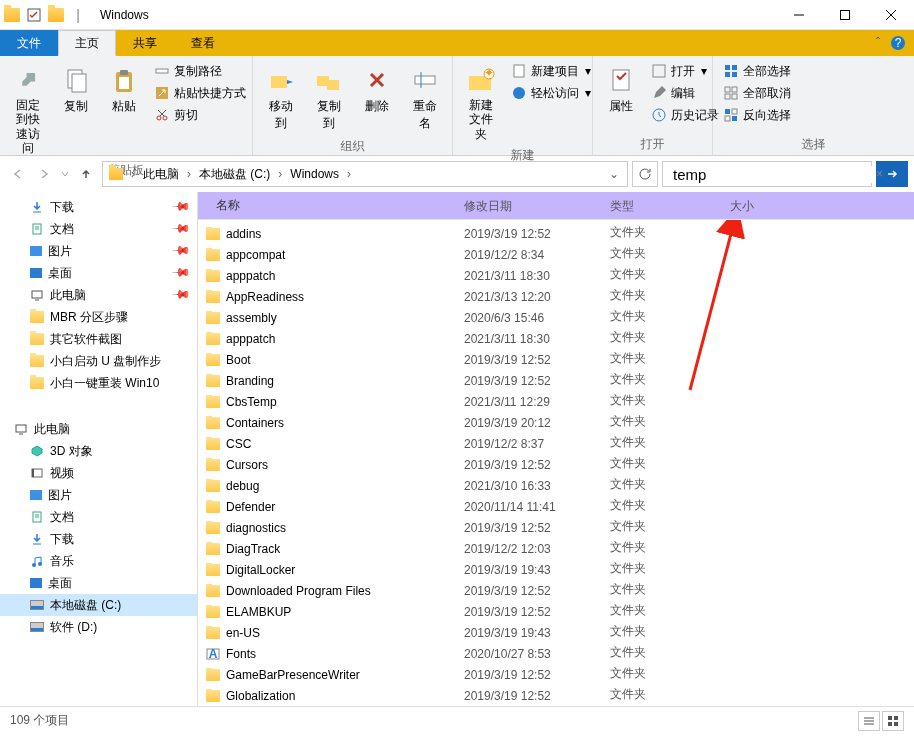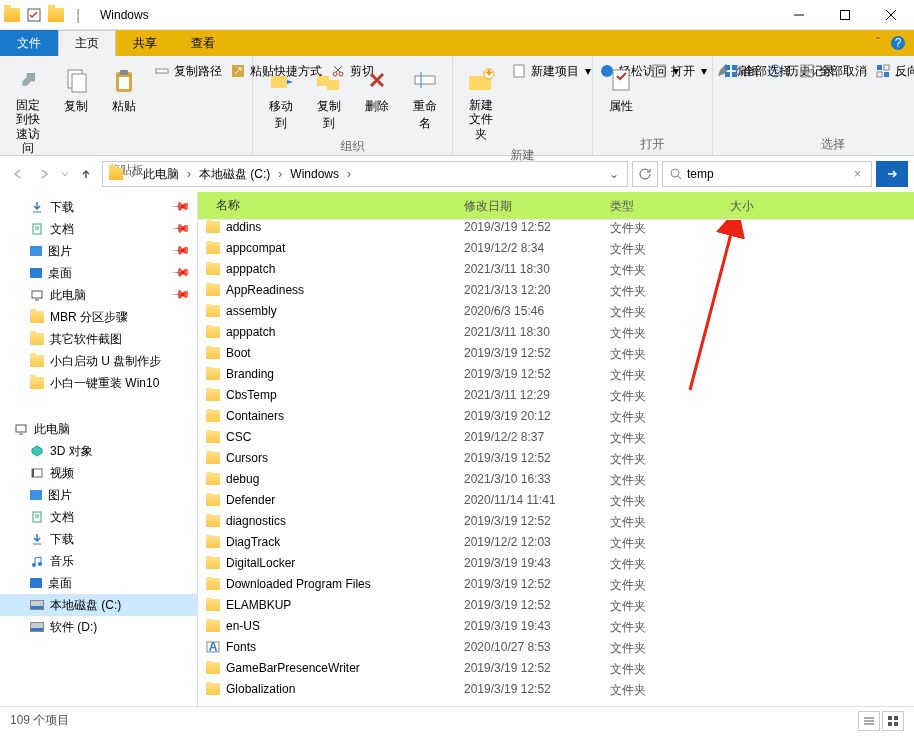--- a/index.html
+++ b/index.html
@@ -18,43 +18,43 @@
 .tab.active{border:1px solid #ccc;border-bottom:1px solid #f1f2f3;background:#f1f2f3}
 .help-area{margin-left:auto;display:flex;align-items:center;padding-right:8px;gap:10px}
 .ribbon{height:100px;background:#f1f2f3;border-top:none;border-bottom:1px solid #d0d0d0;display:flex}
 .ribbon-group{display:flex;flex-direction:column;border-right:1px solid #dcdcdc;padding:4px 6px 2px}
 .ribbon-group-body{flex:1;display:flex;align-items:flex-start;gap:4px}
 .ribbon-group-label{text-align:center;color:#666;font-size:12px;padding-top:2px}
 .rbtn-lg{display:flex;flex-direction:column;align-items:center;justify-content:flex-start;padding:4px 6px;gap:2px;text-align:center;min-width:44px}
 .rbtn-lg .icn{width:32px;height:32px;display:flex;align-items:center;justify-content:center}
 .rbtn-sm{display:flex;align-items:center;gap:4px;padding:2px 4px;height:22px;white-space:nowrap}
 .rbtn-sm .icn{width:16px;height:16px;display:flex;align-items:center;justify-content:center}
-.rbtn-col{display:flex;flex-direction:row;gap:0}
+.rbtn-col{display:flex;flex-direction:column;gap:0}
 .navbar{height:36px;display:flex;align-items:center;padding:4px 6px;gap:4px;background:#fff}
 .nav-arrows{display:flex;gap:2px}
 .nav-arrow{width:24px;height:24px;display:flex;align-items:center;justify-content:center;color:#999;border-radius:2px}
 .address{flex:1;height:26px;border:1px solid #ccc;display:flex;align-items:center;padding:0 2px;gap:2px}
 .breadcrumb{display:flex;align-items:center;gap:2px;flex:1}
 .crumb{padding:0 4px;height:22px;display:flex;align-items:center}
 .crumb-sep{color:#666;padding:0 2px}
 .refresh-btn{width:26px;height:26px;display:flex;align-items:center;justify-content:center;border:1px solid #ccc;color:#555}
 .searchbox{width:210px;height:26px;border:1px solid #ccc;display:flex;align-items:center;padding:0 6px;position:relative}
-.searchbox input{border:none;outline:none;flex:1;font-size:12px}
+.searchbox input{border:none;outline:none;flex:1;font-size:15px}
 .searchbox .clear{color:#888;cursor:pointer;padding:0 4px}
 .search-go{width:32px;height:26px;background:#1565b8;color:#fff;display:flex;align-items:center;justify-content:center}
 .content{display:flex;height:514px}
 .sidebar{width:198px;border-right:1px solid #e0e0e0;overflow-y:auto;padding-top:4px;position:relative}
 .tree-item{display:flex;align-items:center;height:22px;padding-left:14px;gap:6px;color:#000}
 .tree-item.indent1{padding-left:30px}
 .tree-item.selected{background:#cce8ff}
 .pin{margin-left:auto;margin-right:8px;color:#888;transform:rotate(45deg)}
 .main{flex:1;overflow-y:scroll;position:relative}
-.main-header{display:flex;height:28px;border-bottom:1px solid #e8e8e8;position:sticky;top:0;background:#bef264}
+.main-header{display:flex;height:28px;border-bottom:1px solid #e8e8e8;position:sticky;top:0;background:#c4b5fd}
 .col-head{padding:6px 8px;color:#333;border-right:1px solid transparent}
-.file-row{display:flex;height:21px;align-items:flex-start}
+.file-row{display:flex;height:21px;align-items:flex-end}
 .cell{padding:0 8px;overflow:hidden;text-overflow:ellipsis;white-space:nowrap}
 .c-name{width:258px;display:flex;align-items:center;gap:6px}
 .c-date{width:146px;color:#555}
 .c-type{width:120px;color:#555}
 .c-size{width:80px;color:#555}
 .statusbar{height:28px;border-top:1px solid #e0e0e0;display:flex;align-items:center;padding:0 10px;color:#555}
 .status-views{margin-left:auto;display:flex;gap:2px}
 .view-btn{width:22px;height:20px;border:1px solid #ccc;display:flex;align-items:center;justify-content:center}
 .arrow-annotation{position:absolute;pointer-events:none;z-index:100}
 .folder-icon-xs{width:14px;height:12px;background:linear-gradient(#ffe08a,#ffc84a);border-radius:1px;position:relative;flex-shrink:0}

